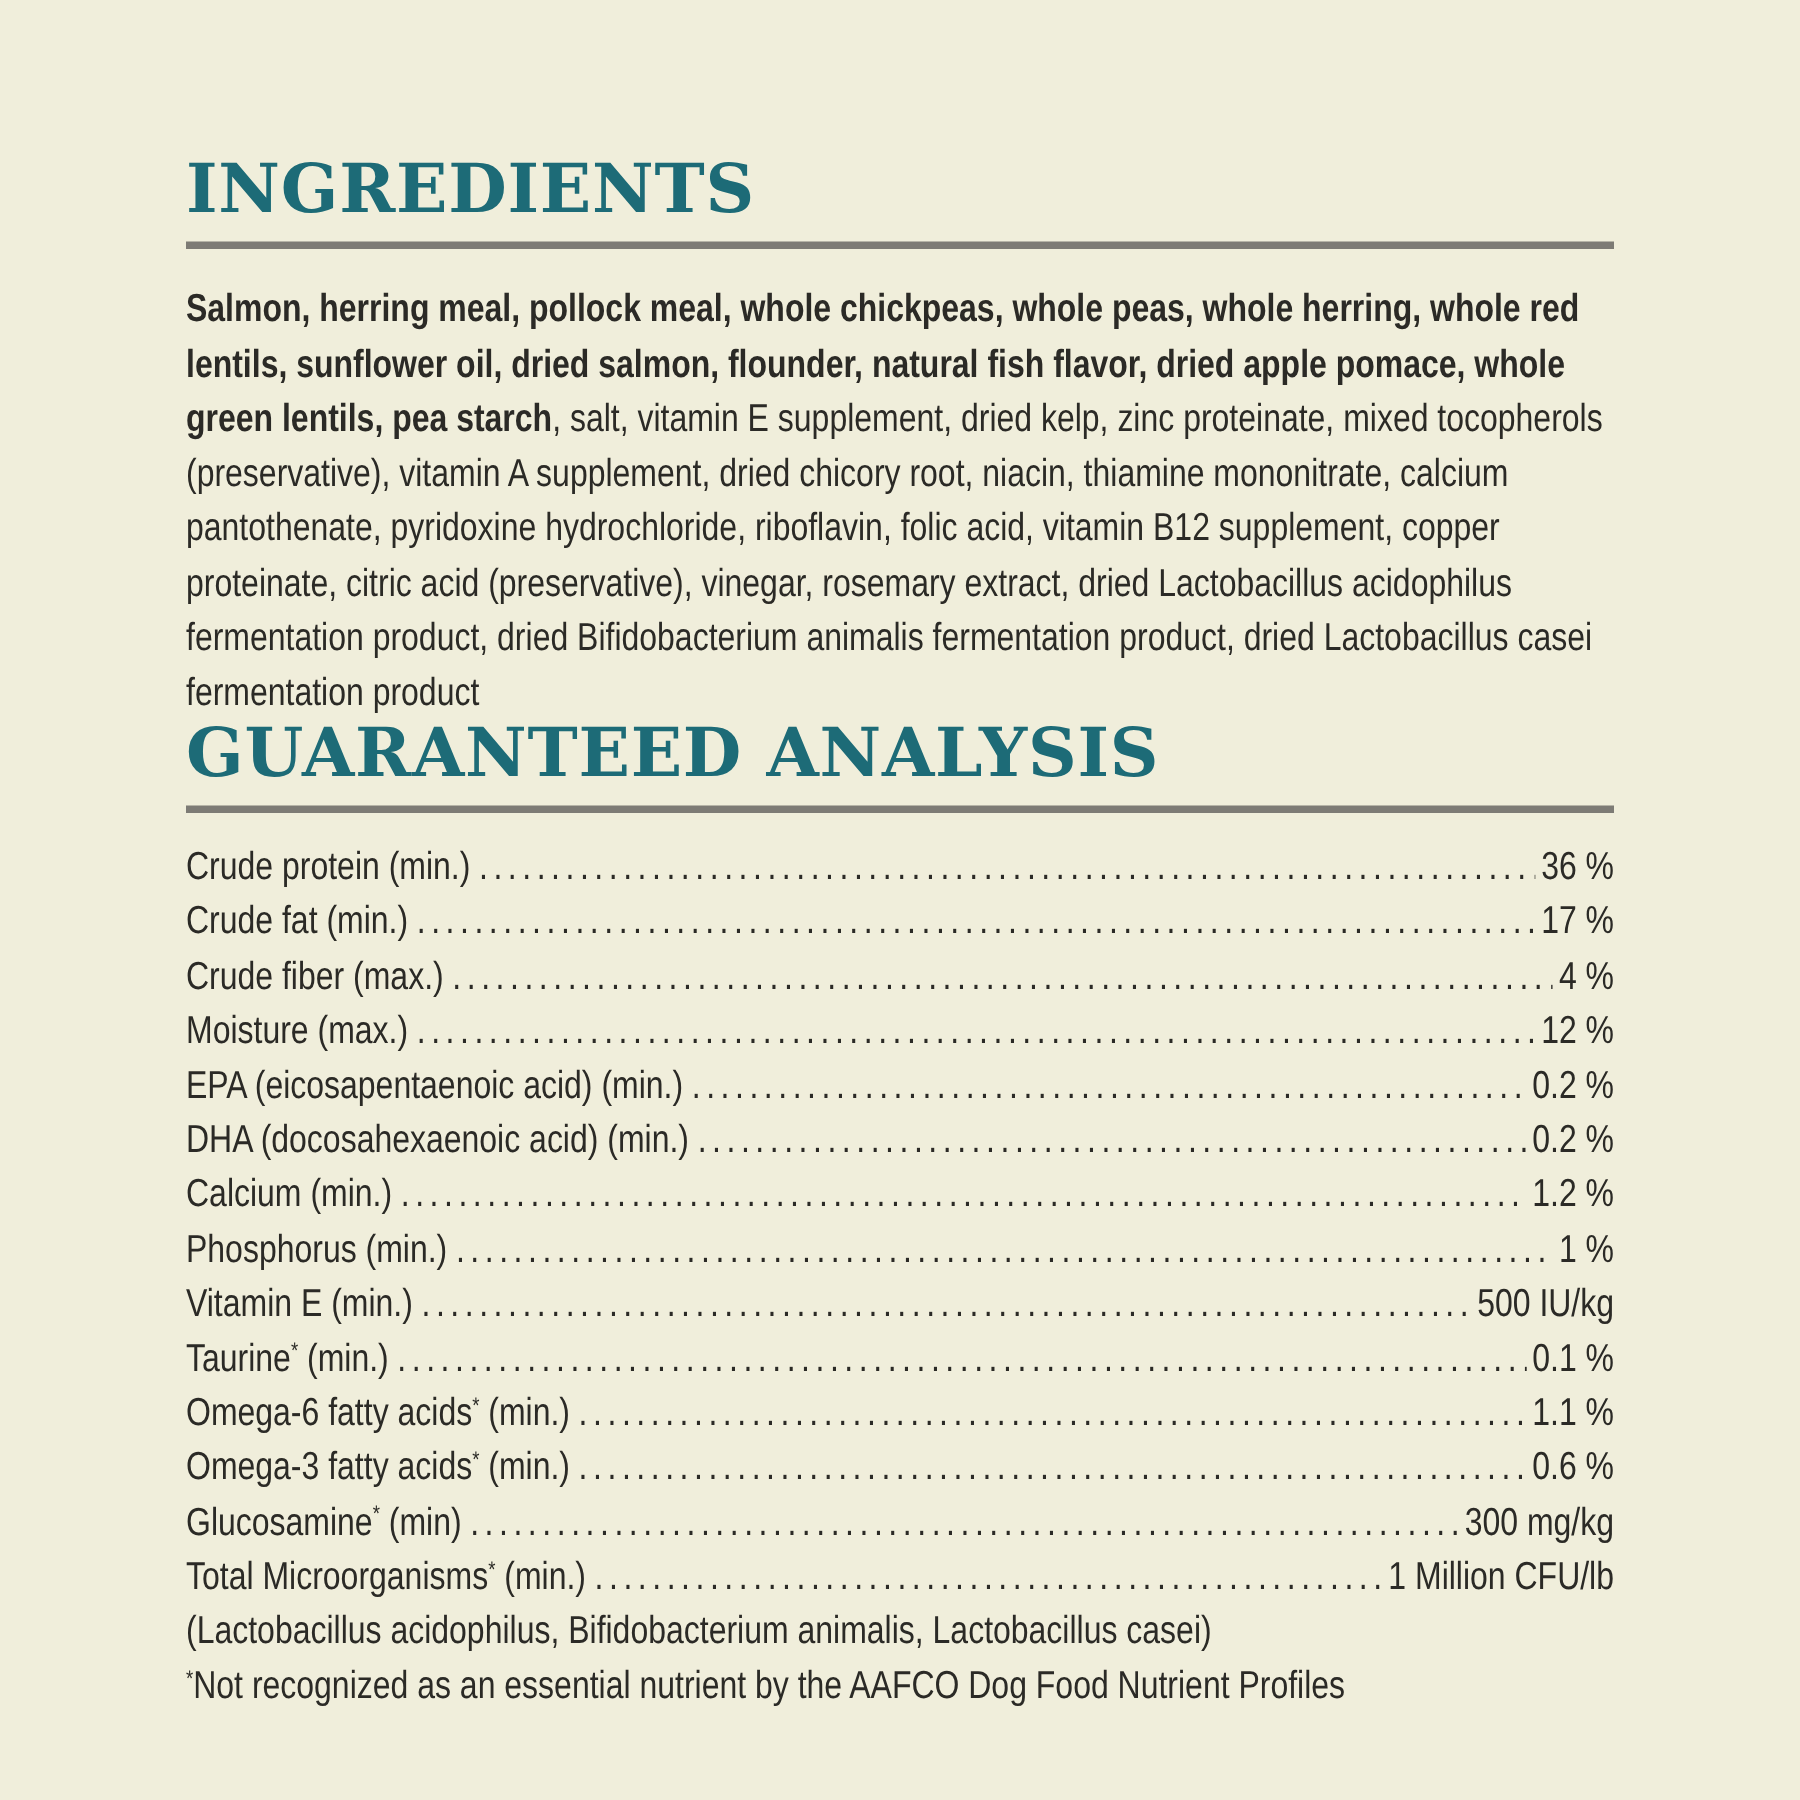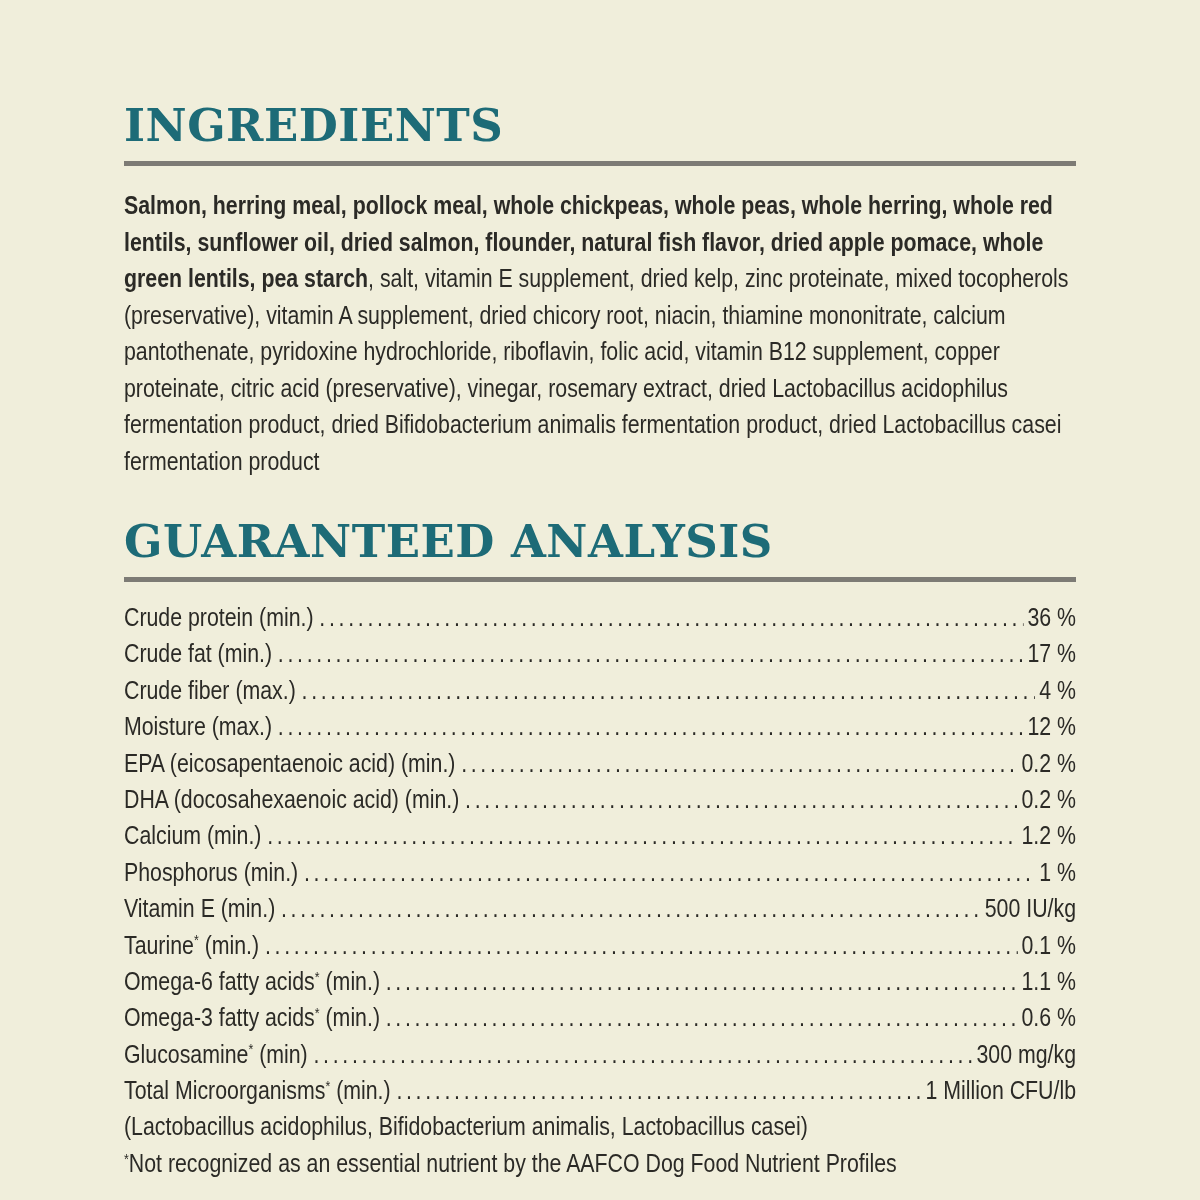--- a/index.html
+++ b/index.html
@@ -37,21 +37,21 @@
   
   .condensed {
     width: 1161px;
     transform: scaleX(0.82);
     transform-origin: 0 0;
     font-size: 26px;
     line-height: 36.5px;
   }
   .ingredients-paragraph { margin-top: 21px; }
   .ing-bold { font-weight: bold; }
-  .analysis-section { margin-top: 40px; }
+  .analysis-section { }
   .ga-table { margin-top: 17px; }
   .ga-row {
     display: flex;
     align-items: baseline;
     height: 36.4px;
     white-space: nowrap;
   }
   .ga-label { flex: 0 0 auto; }
   .ga-dots {
     flex: 1 1 auto;

